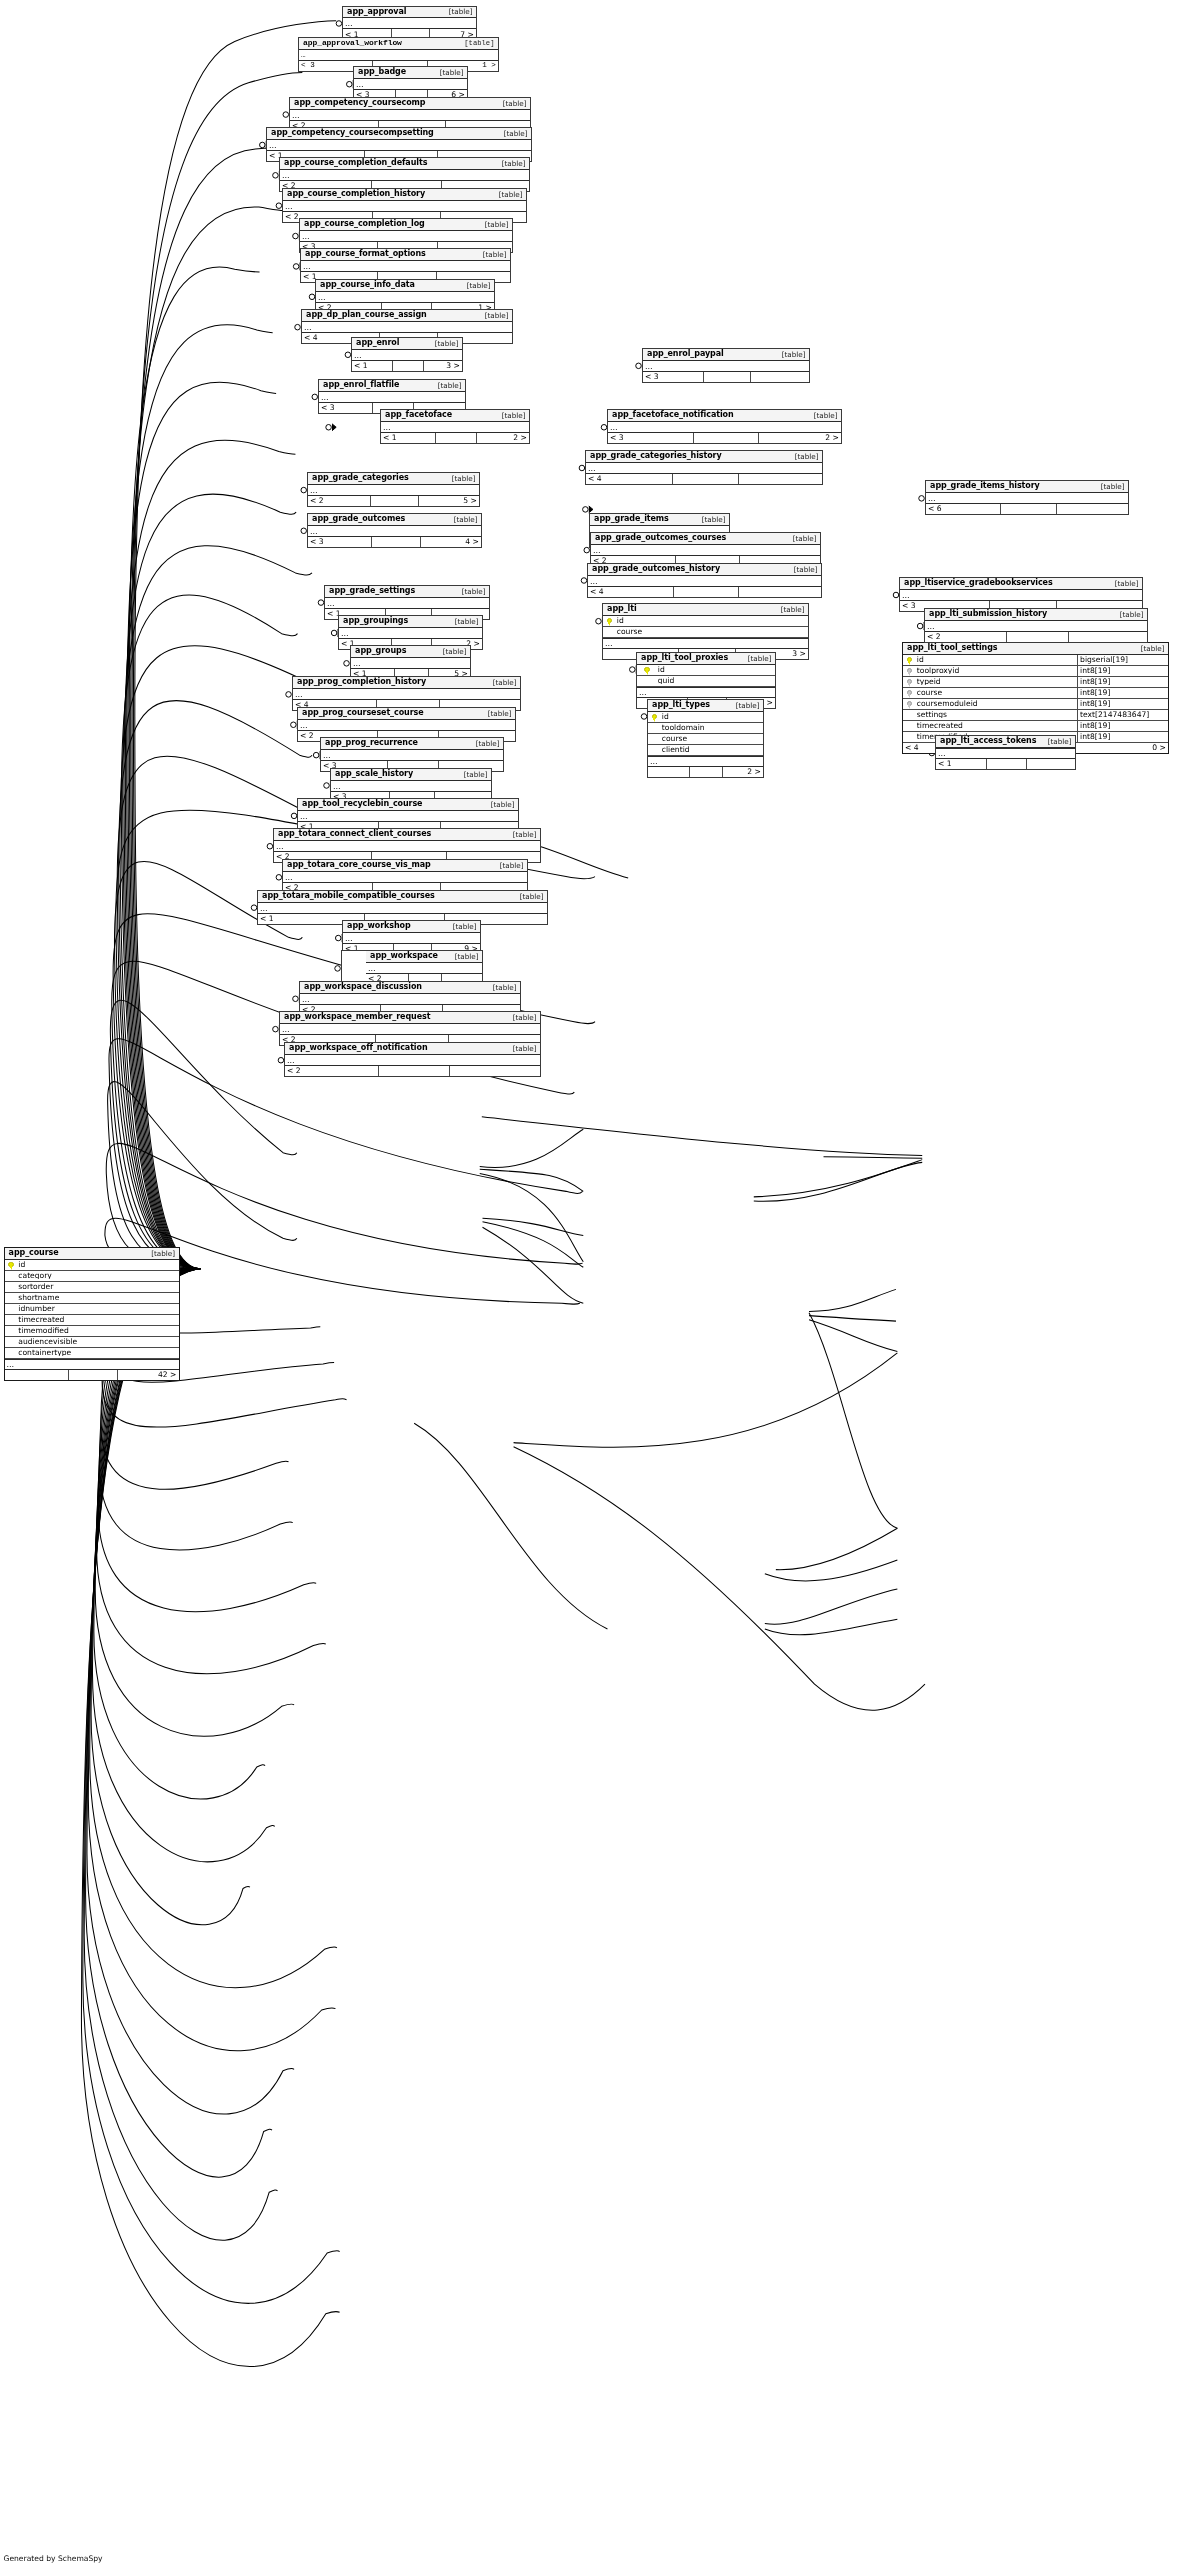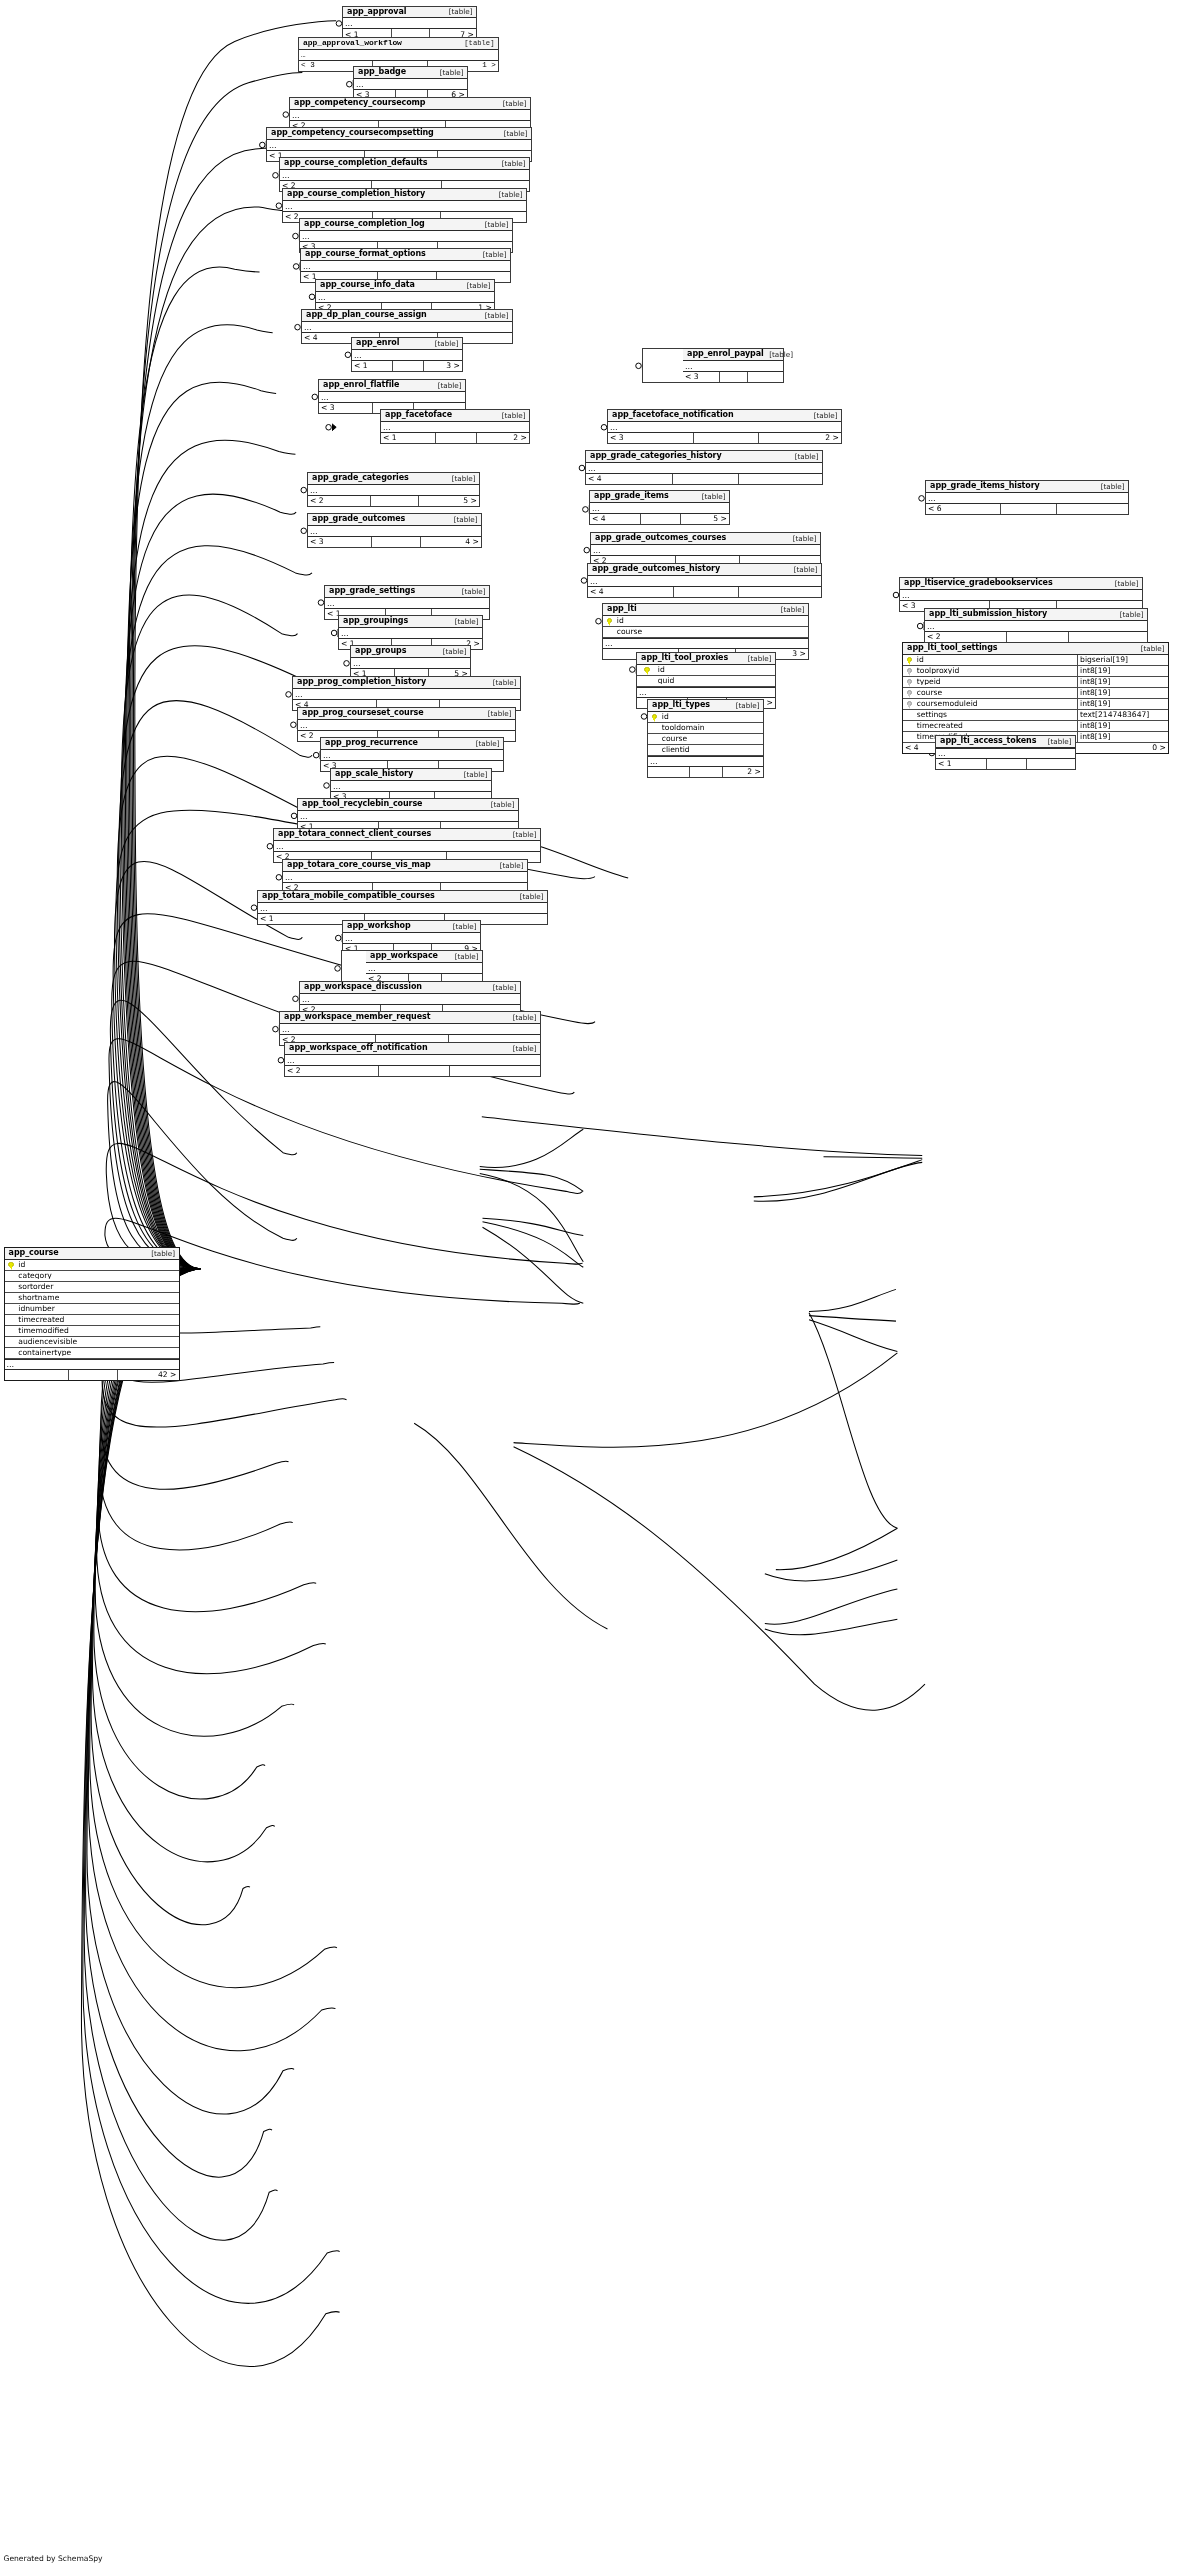--- a/index.html
+++ b/index.html
@@ -663,21 +663,21 @@
           <span class="nm">app_enrol</span>
           <span class="tg">[table]</span>
         </div>
         <div class="ellip nt">…</div>
         <div class="ftr">
           <div class="f1">&lt; 1</div>
           <div class="f2"></div>
           <div class="f3">3 &gt;</div>
         </div>
       </div>
-      <div class="tbl" style="left: 642px; top: 348px; width: 142px; padding-left: 40px;">
+      <div class="tbl" style="left: 642px; top: 348px; width: 168px;">
         <div class="hdr">
           <span class="nm">app_enrol_paypal</span>
           <span class="tg">[table]</span>
         </div>
         <div class="ellip nt">…</div>
         <div class="ftr">
           <div class="f1">&lt; 3</div>
           <div class="f2"></div>
           <div class="f3"></div>
         </div>
@@ -747,21 +747,21 @@
           <span class="nm">app_grade_items_history</span>
           <span class="tg">[table]</span>
         </div>
         <div class="ellip nt">…</div>
         <div class="ftr">
           <div class="f1">&lt; 6</div>
           <div class="f2"></div>
           <div class="f3"></div>
         </div>
       </div>
-      <div class="tbl" style="left: 589px; top: 490px; width: 141px;">
+      <div class="tbl" style="left: 589px; top: 513px; width: 141px;">
         <div class="hdr">
           <span class="nm">app_grade_items</span>
           <span class="tg">[table]</span>
         </div>
         <div class="ellip nt">…</div>
         <div class="ftr">
           <div class="f1">&lt; 4</div>
           <div class="f2"></div>
           <div class="f3">5 &gt;</div>
         </div>

